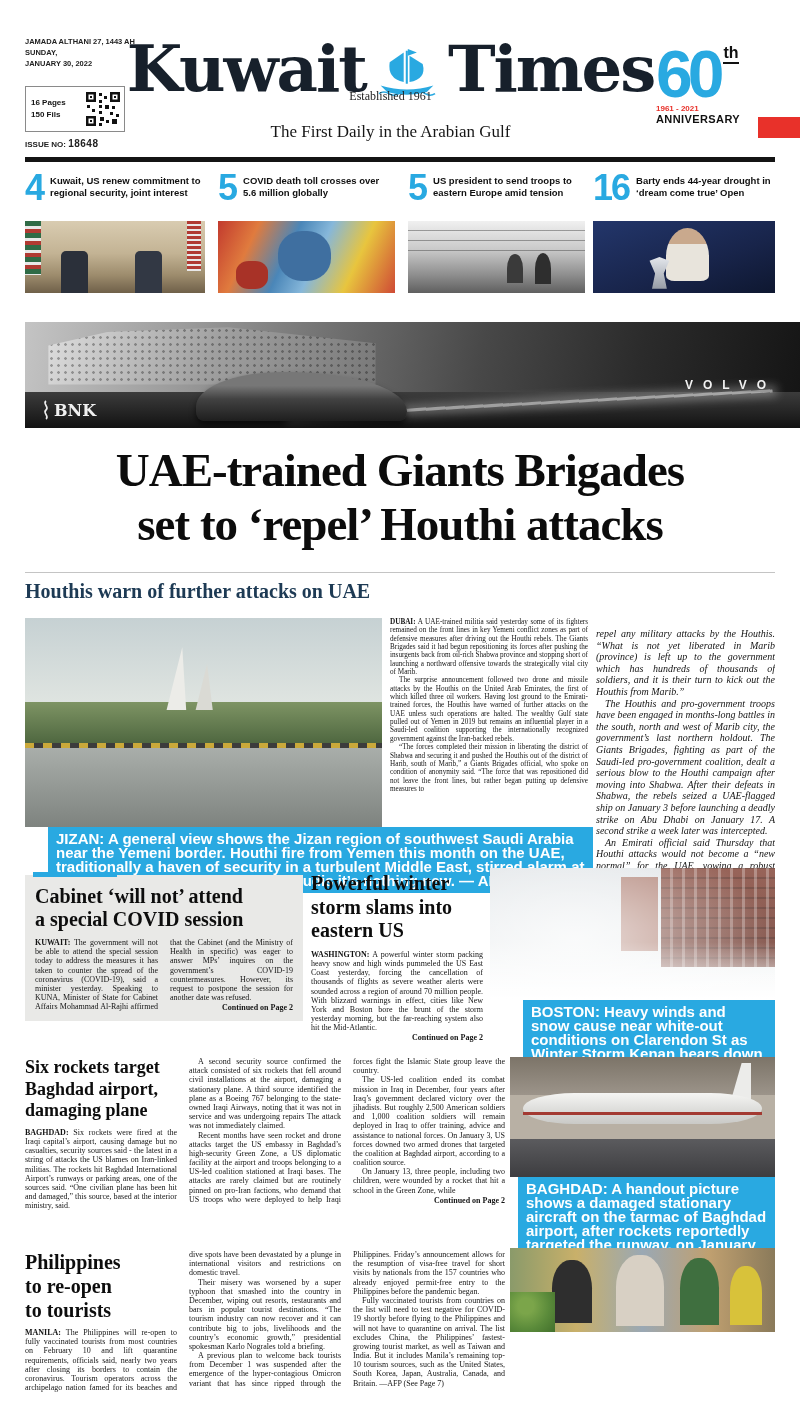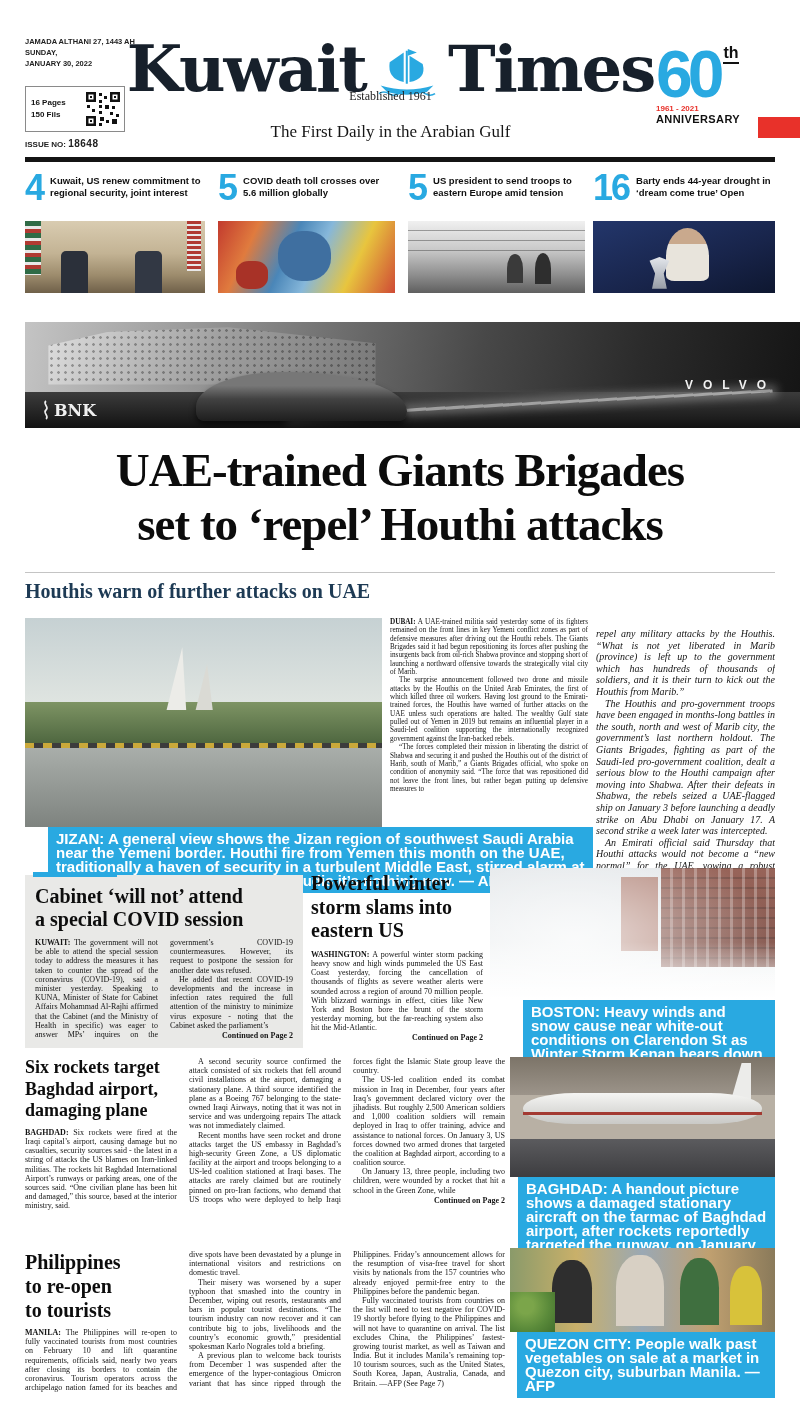--- a/index.html
+++ b/index.html
@@ -308,21 +308,20 @@
   </div>
 
   <div class="cabinet-box">
     <div class="cab-bar"></div>
     <div class="sec-head cab-head">
       <span>Cabinet ‘will not’ attend</span>
       <span>a special COVID session</span>
     </div>
     <div class="bt cab-cols">
       <p><b class="dl">KUWAIT:</b> <span>The government will not be able to attend the special session today to address the measures it has taken to counter the spread of the coronavirus (COVID-19), said a minister yesterday. Speaking to KUNA, Minister of State for Cabinet Affairs Mohammad Al-Rajhi affirmed that the Cabinet (and the Ministry of Health in specific) was eager to answer MPs’ inquires on the government’s COVID-19 countermeasures. However, its request to postpone the session for another date was refused.</span></p>
-      <p><span>He added that recent COVID-19 developments and the increase in infection rates required the full attention of the ministry to minimize virus exposure - noting that the Cabinet asked the parliament’s</span></p>
       <div class="cont">Continued on Page 2</div>
     </div>
   </div>
 
   <div class="storm">
     <div class="sec-head storm-head">
       <span>Powerful winter</span>
       <span>storm slams into</span>
       <span>eastern US</span>
     </div>
@@ -375,15 +374,14 @@
     <p><span>Fully vaccinated tourists from countries on the list will need to test negative for COVID-19 shortly before flying to the Philippines and will not have to quarantine on arrival. The list excludes China, the Philippines’ fastest-growing tourist market, as well as Taiwan and India. But it includes Manila’s remaining top-10 tourism sources, such as the United States, South Korea, Japan, Australia, Canada, and Britain. —AFP (See Page 7)</span></p>
   </div>
 
   <div class="quezon-photo">
     <div class="qz-p1"></div>
       <div class="qz-p2"></div>
       <div class="qz-p3"></div>
       <div class="qz-p4"></div>
       <div class="qz-veg"></div>
   </div>
-  <div class="caption quezon-caption">QUEZON CITY: People walk past vegetables on sale at a market in Quezon city, suburban Manila. — AFP</div>
 
 </div>
 
 </body></html>

